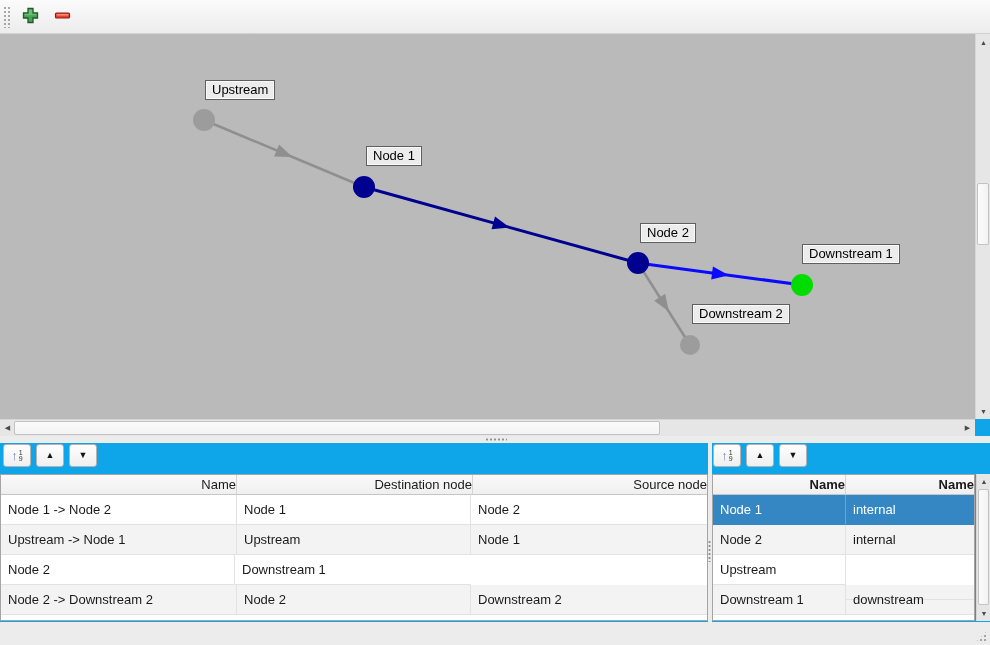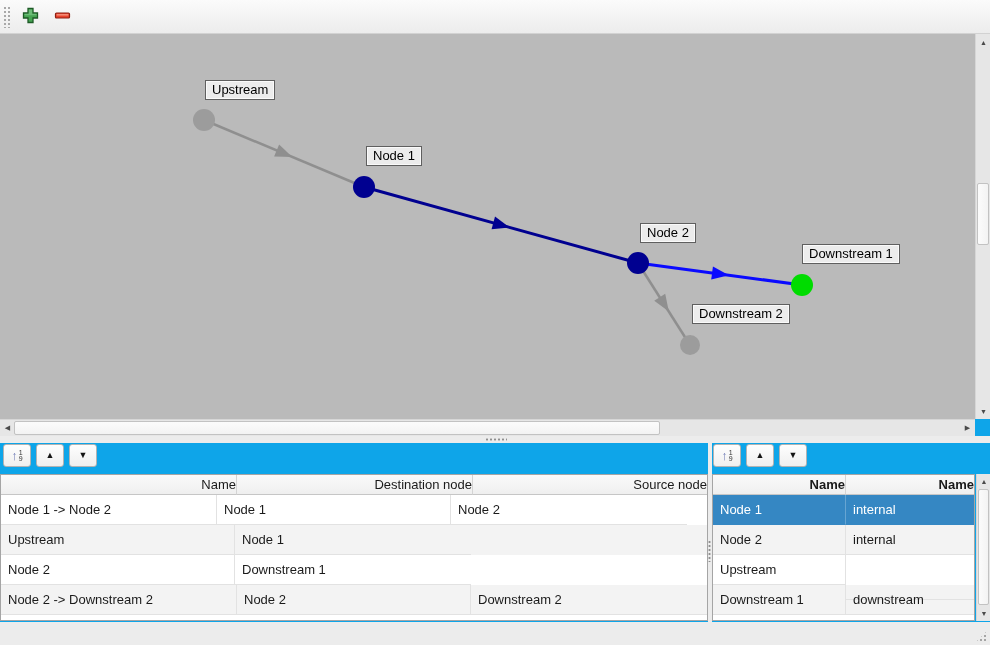--- a/index.html
+++ b/index.html
@@ -177,25 +177,26 @@
       <span class="tri">▼</span>
     </button>
 
   <div class="table" style="left:0; width:708px; height:147px;">
     <div class="t-head">
       <div class="hc" style="width:236px;">Name</div>
       <div class="hc" style="width:236px;">Destination node</div>
       <div class="hc" style="width:234px;">Source node</div>
     </div>
     <div class="t-row">
-      <div class="c" style="width:216px;">Node 1 -&gt; Node 2</div>
+      <div class="c" style="width:236px;">Node 1 -&gt; Node 2</div>
       <div class="c" style="width:234px;">Node 1</div>
       <div class="c" style="width:236px;">Node 2</div>
     </div>
     <div class="t-row alt">
+      <div class="c" style="width:236px;">Upstream -&gt; Node 1</div>
       <div class="c" style="width:234px;">Upstream</div>
       <div class="c" style="width:236px;">Node 1</div>
     </div>
     <div class="t-row">
       <div class="c" style="width:234px;">Node 2</div>
       <div class="c" style="width:236px;">Downstream 1</div>
     </div>
     <div class="t-row alt">
       <div class="c" style="width:236px;">Node 2 -&gt; Downstream 2</div>
       <div class="c" style="width:234px;">Node 2</div>

